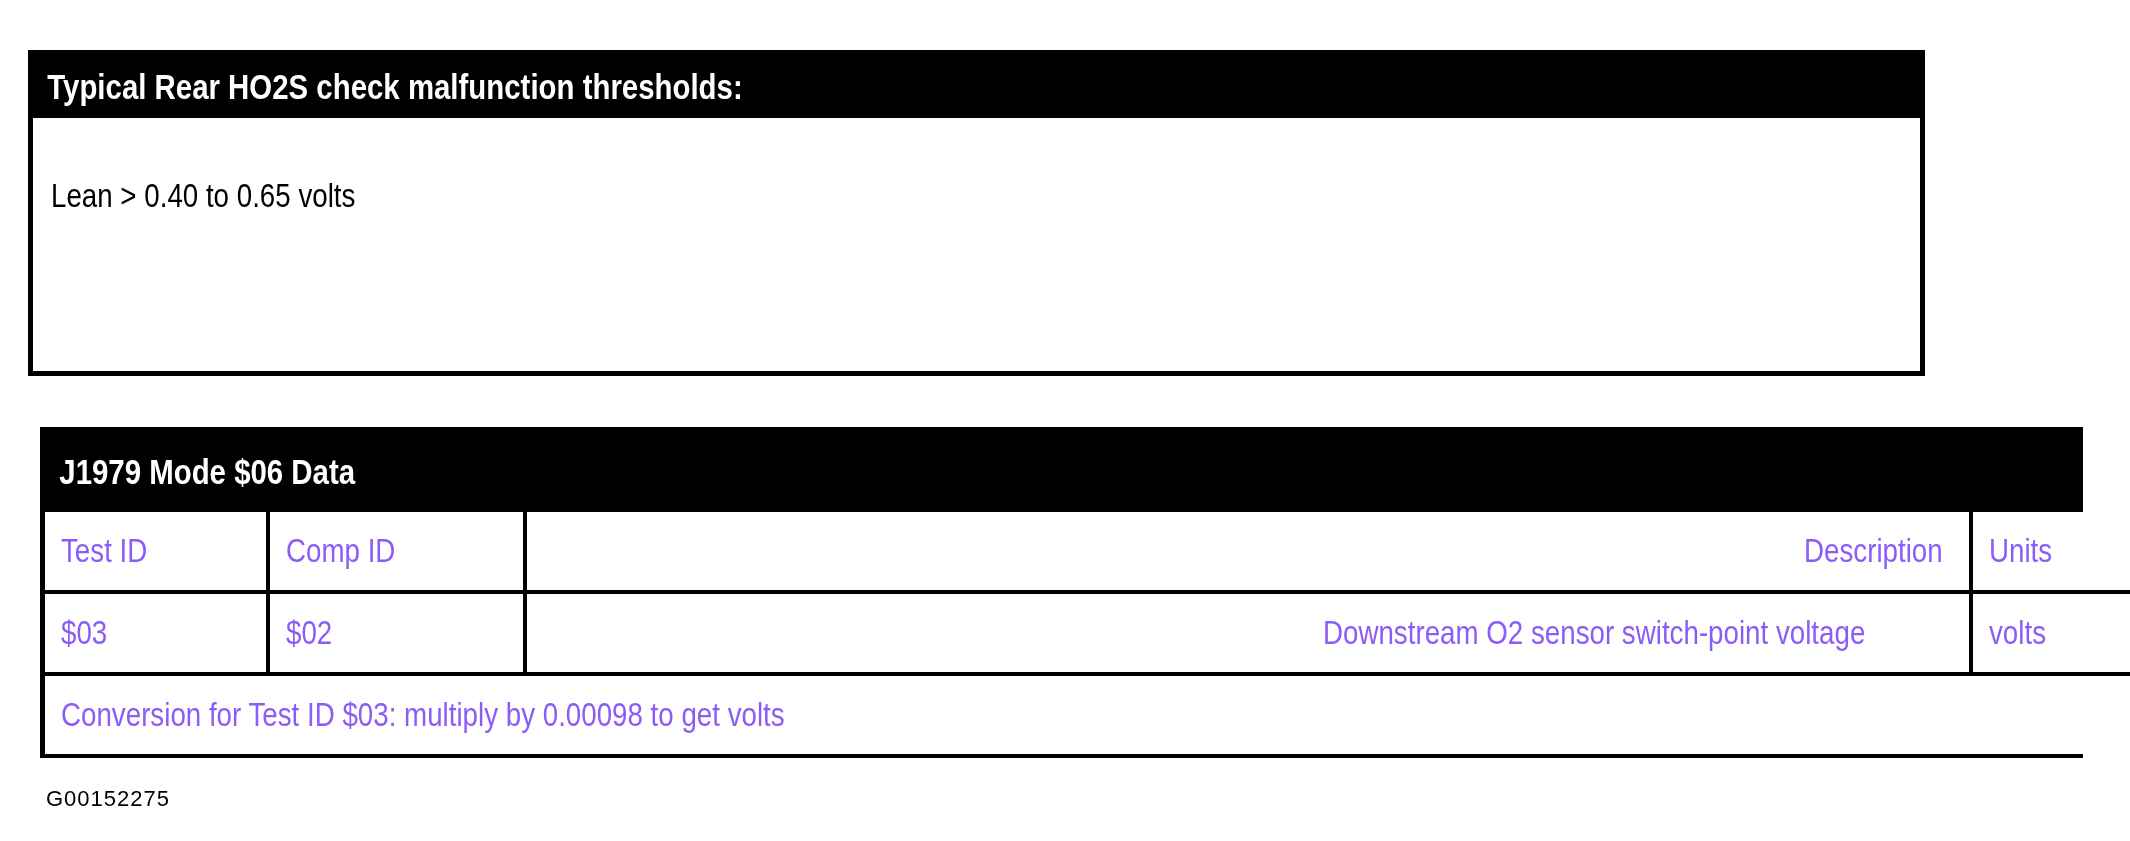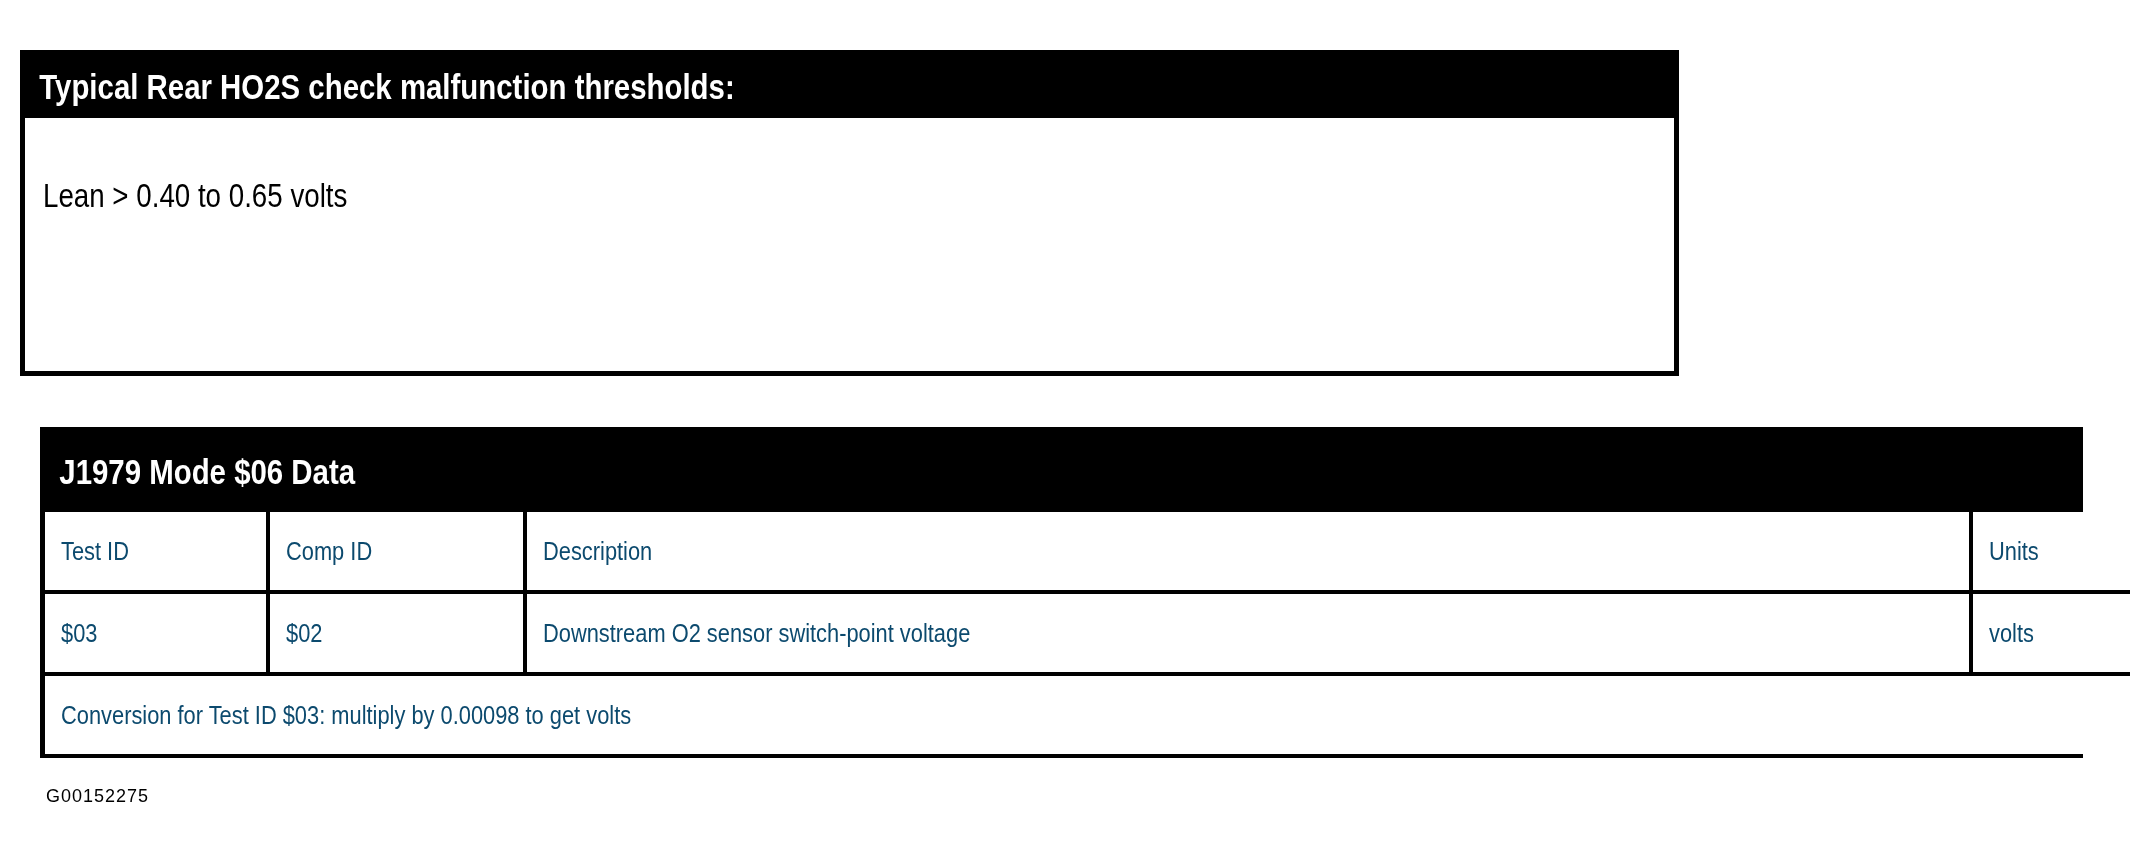--- a/index.html
+++ b/index.html
@@ -32,23 +32,23 @@
 
   
   .panel {
     position: absolute;
     box-sizing: border-box;
     border: 5px solid #000000;
     background: #ffffff;
   }
 
   #threshold-panel {
-    left: 20px;
+    left: 28px;
     top: 50px;
-    width: 1659px;
+    width: 1897px;
     height: 326px;
   }
 
   .panel-header {
     background: #000000;
     color: #ffffff;
     height: 63px;
     display: flex;
     align-items: center;
   }
@@ -87,43 +87,43 @@
     border-collapse: collapse;
     table-layout: fixed;
   }
   .tbl td {
     border: 4px solid #000000;
     border-left: none;
     border-bottom: none;
     padding: 0 0 0 16px;
     height: 78px;
     vertical-align: middle;
-    font-size: 26px;
-    color: #0c4a6e;
+    font-size: 33px;
+    color: #8b5cf6;
     background: #ffffff;
     overflow: hidden;
   }
   .tbl tr:first-child td { border-top: none; }
   .tbl td.last { border-right: none; }
 
   .col-test  { width: 205px; }
   .col-comp  { width: 237px; }
-  .col-desc  { width: 1426px; }
+  .col-desc  { width: 1426px; text-align: right; }
   .col-units { width: 165px; }
 
   .tbl td.footer-cell {
     border-right: none;
   }
 
   
   #caption {
     position: absolute;
     left: 46px;
     top: 786px;
-    font-size: 18px;
+    font-size: 22px;
     letter-spacing: 1px;
     color: #000000;
   }
 </style>
 </head>
 <body>
 
 <div id="page">
 
   <div class="panel" id="threshold-panel">

